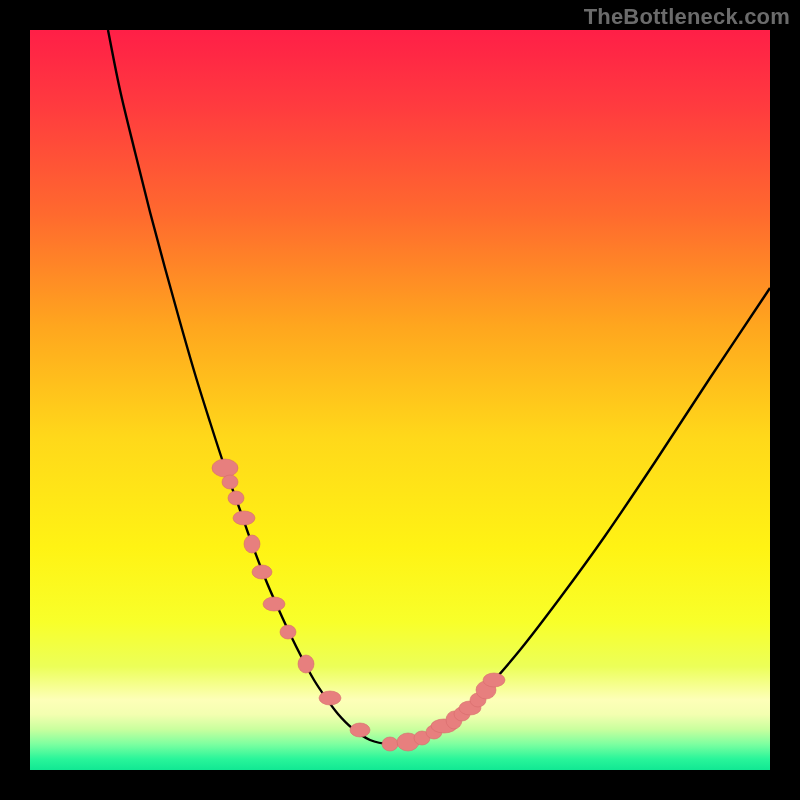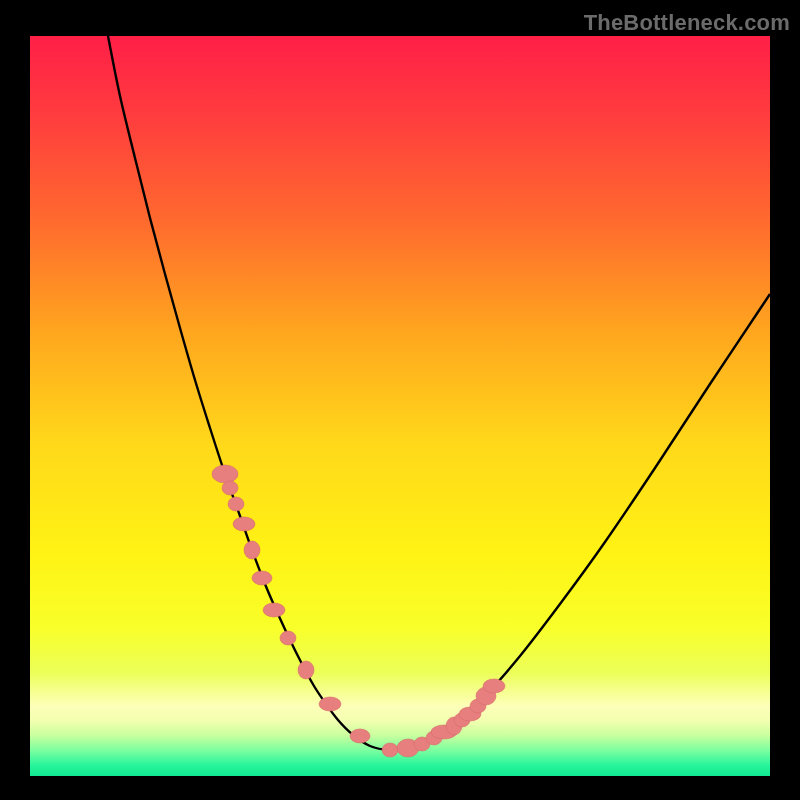--- a/index.html
+++ b/index.html
@@ -8,21 +8,20 @@
     width: 800px;
     height: 800px;
     background: #000;
     overflow: hidden;
     font-family: Arial, Helvetica, sans-serif;
   }
   .frame {
     position: absolute;
     inset: 0;
     background: #000;
-    margin-top: 6px;
   }
   .plot-area {
     position: absolute;
     left: 30px;
     top: 30px;
     width: 740px;
     height: 740px;
     overflow: hidden;
   }
   .gradient {

